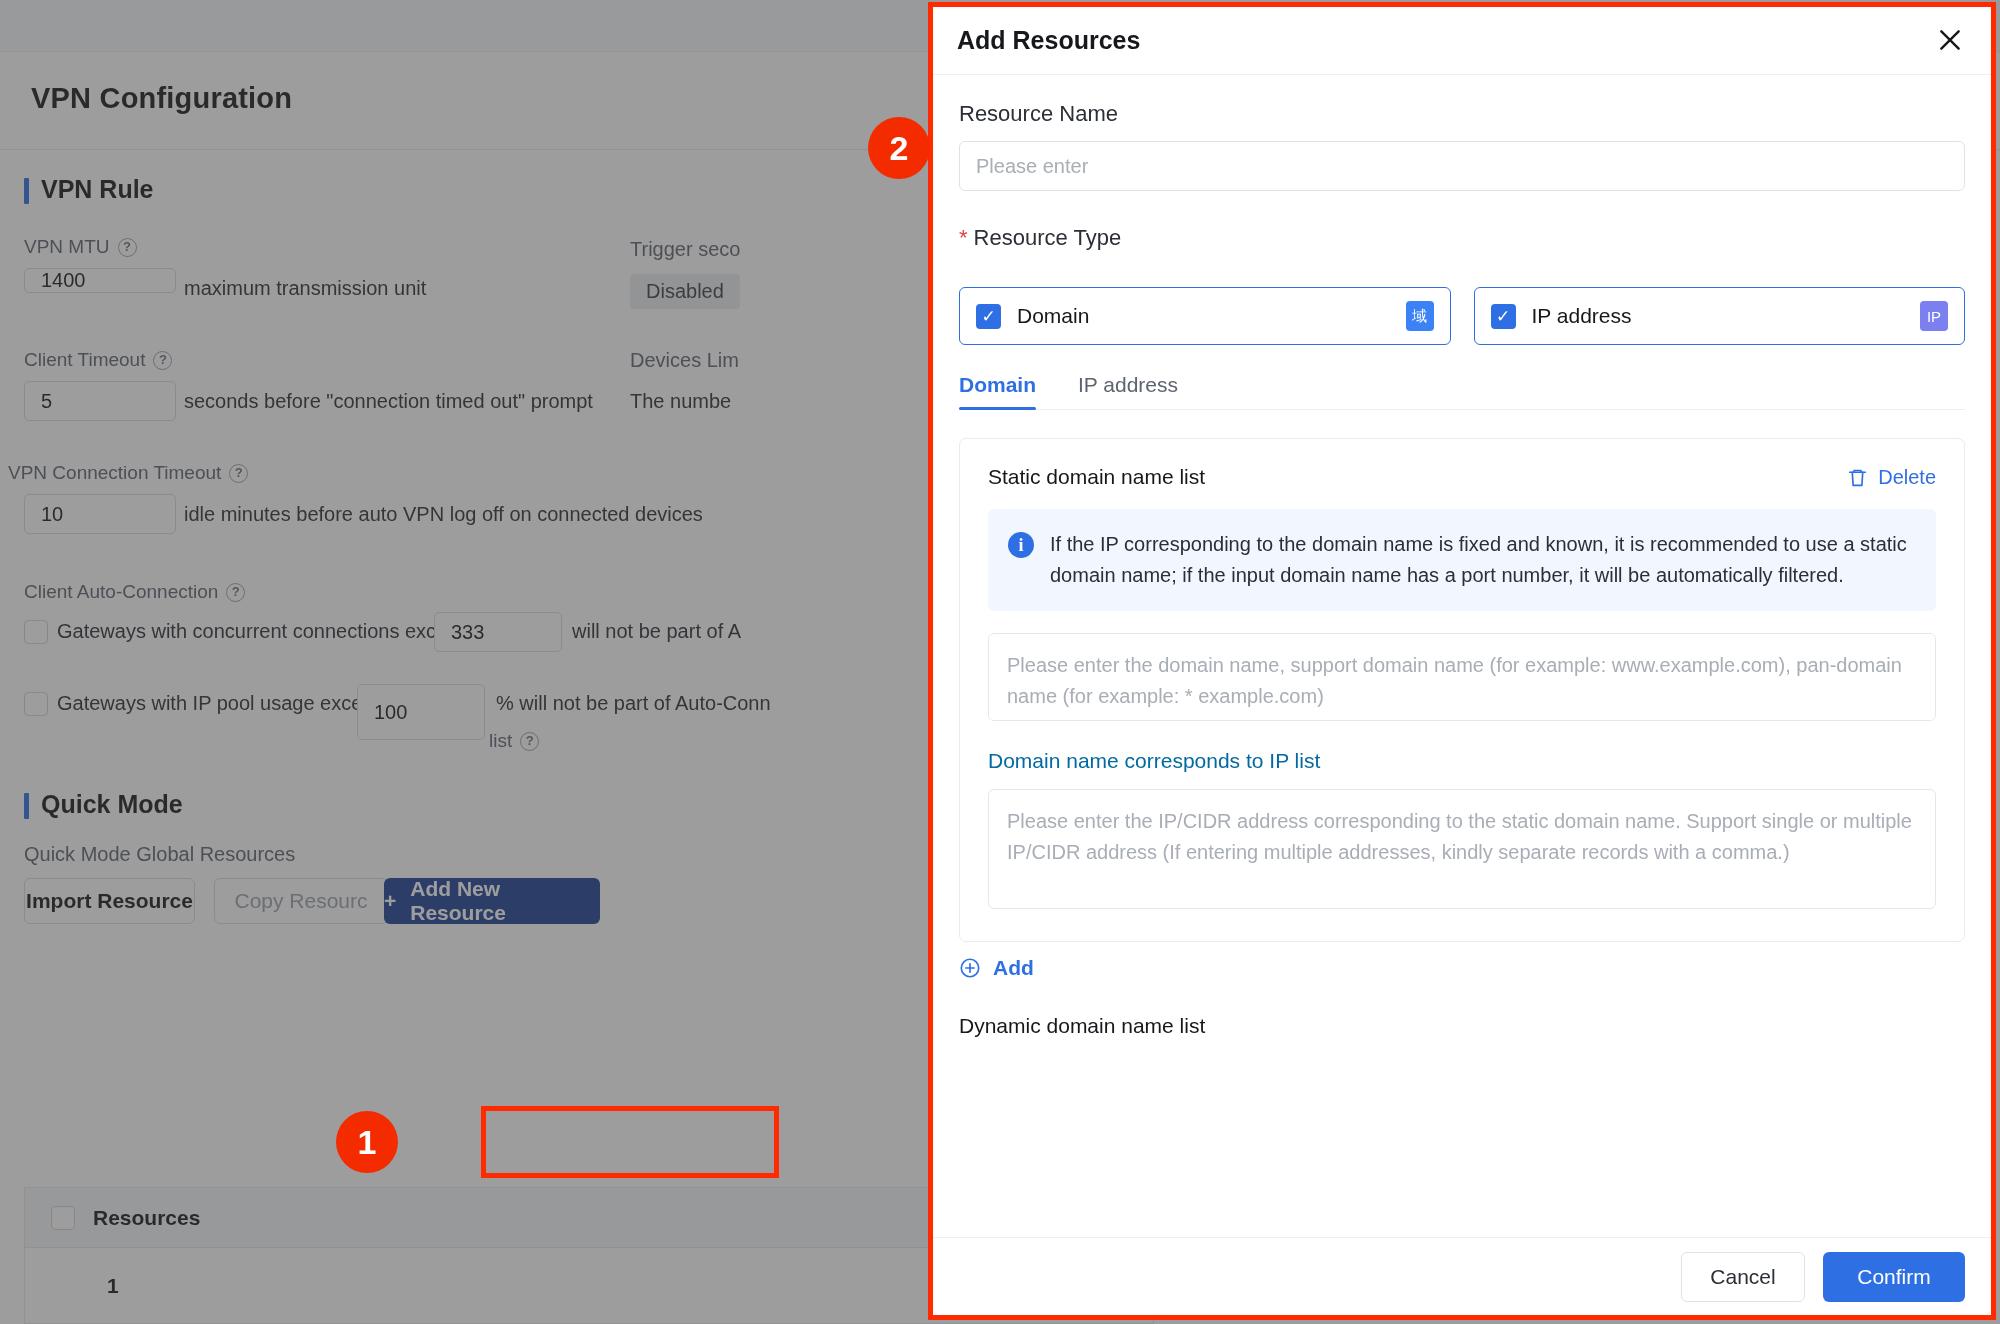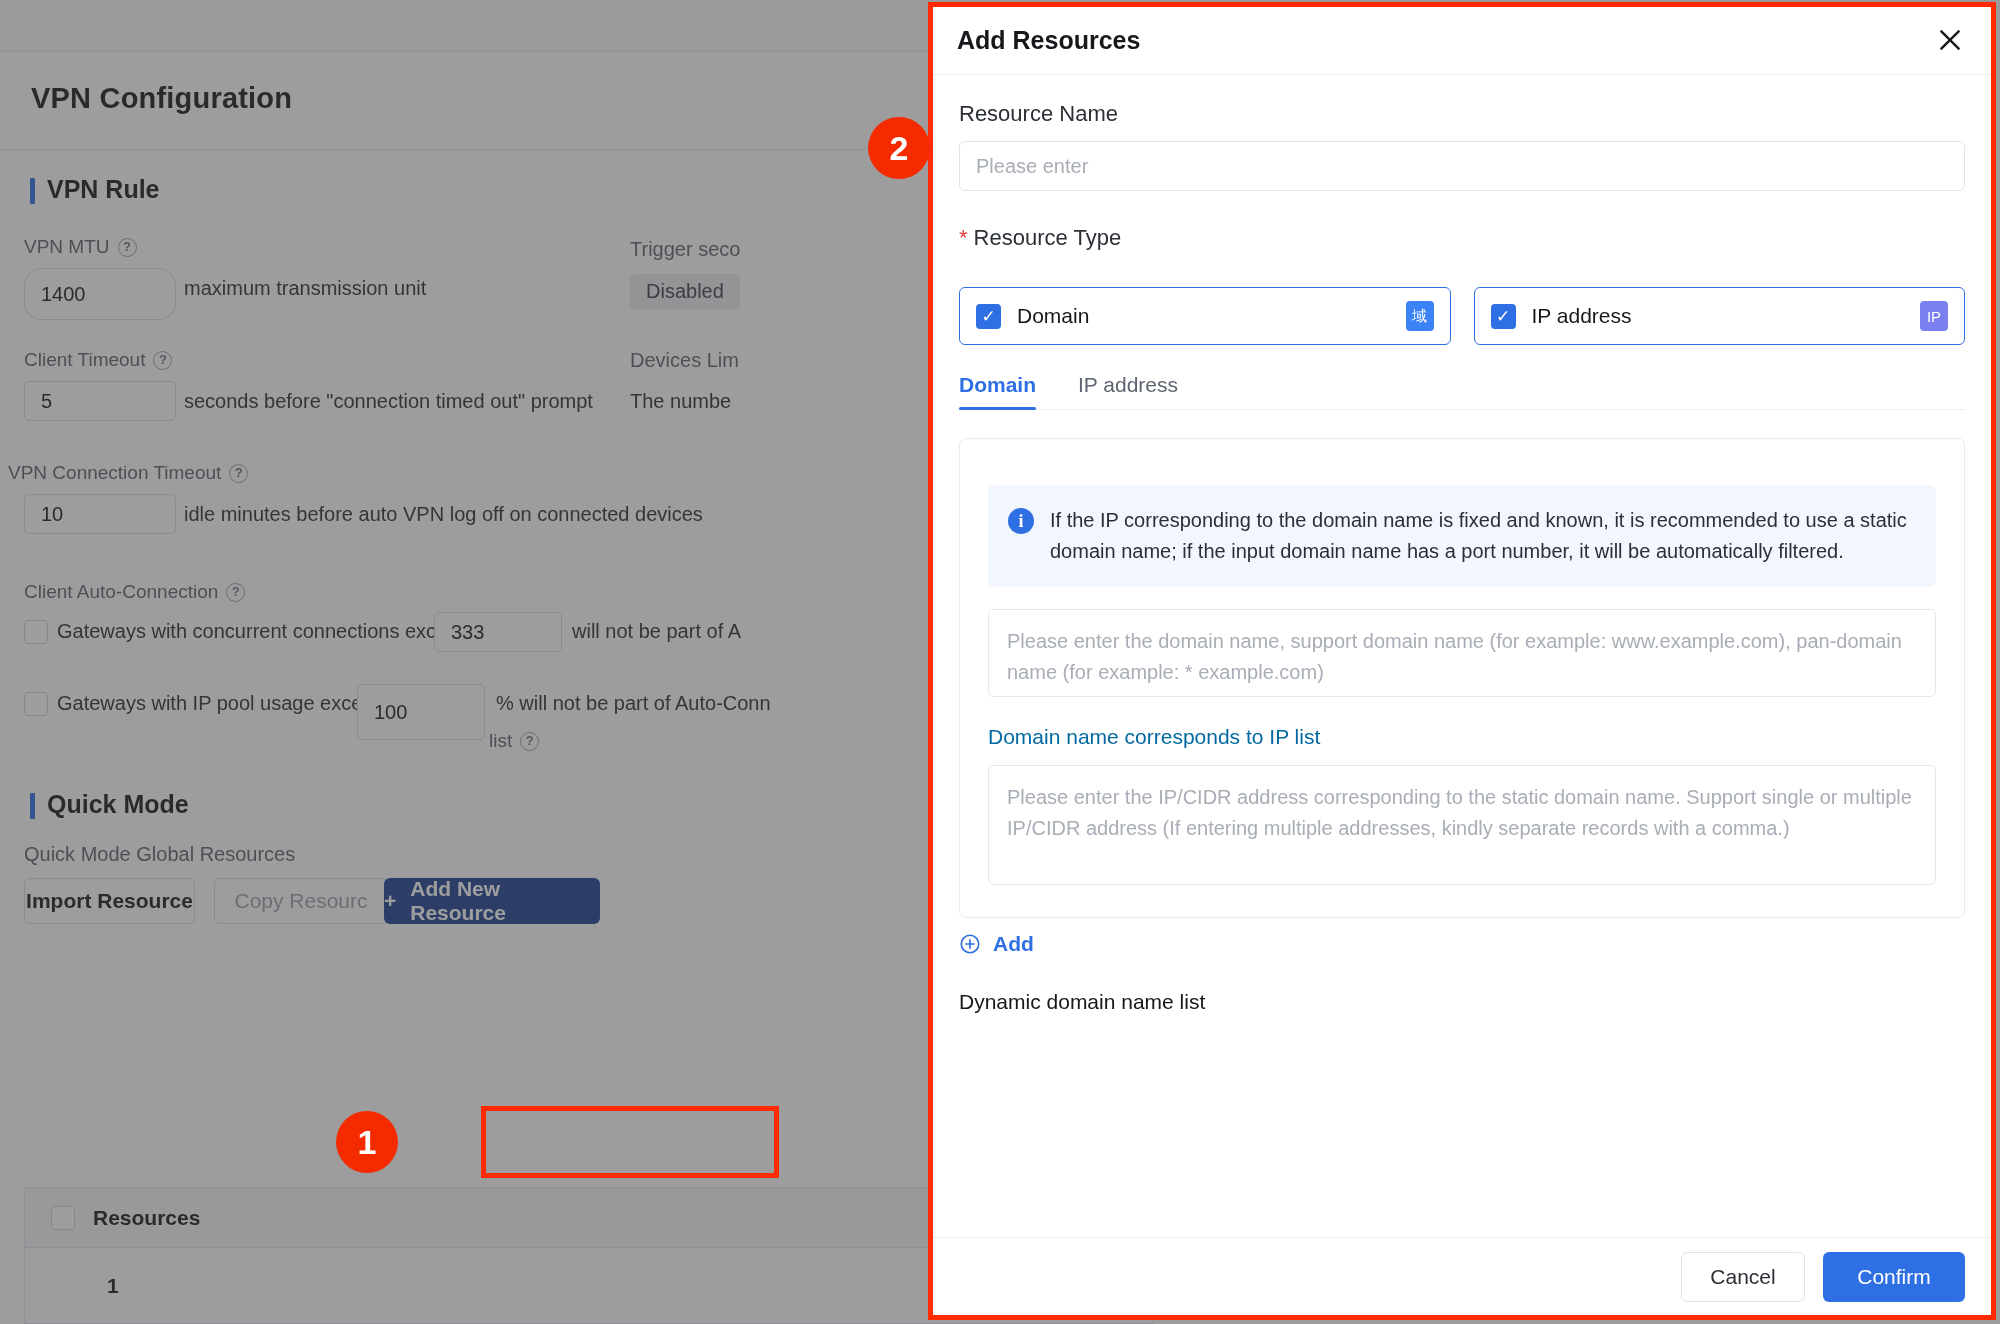--- a/index.html
+++ b/index.html
@@ -26,21 +26,20 @@
     background: #ffffff; border-bottom: 1px solid #e8eaee;
   }
   #bg-page-title {
     position: absolute; left: 31px; top: 82px;
     font-size: 29px; font-weight: bold; color: #16181c; letter-spacing: .2px;
   }
 
   .section-head {
     position: absolute; font-size: 25px; font-weight: bold; color: #16181c;
     padding-left: 17px;
-    margin-left: 6px;
   }
   .section-head::before {
     content: ""; position: absolute; left: 0; top: 3px;
     width: 5px; height: 26px; background: #2f6fe4; border-radius: 1px;
   }
 
   .fld-label {
     position: absolute; font-size: 19px; color: #5d6470;
     display: flex; align-items: center; gap: 8px; white-space: nowrap;
   }
@@ -246,21 +245,21 @@
   <div id="bg-topbar"></div>
   <div id="bg-title-bar"></div>
   <div id="bg-page-title">VPN Configuration</div>
 
   <div class="section-head" style="left:24px; top:175px;">VPN Rule</div>
 
   <div class="fld-label" style="left:24px; top:236px;">
     <span>VPN MTU</span>
     <span class="qmark">?</span>
   </div>
-  <div class="txtbox" style="left:24px; top:268px; width:152px; height:52px;border-radius:17px;">1400</div>
+  <div class="txtbox" style="left:24px; top:268px; width:152px; height:25px;">1400</div>
   <div class="hint" style="left:184px; top:277px;">maximum transmission unit</div>
 
   <div class="hint-muted" style="left:630px; top:238px;">Trigger seco</div>
   <div class="pill" style="left:630px; top:274px;">Disabled</div>
 
   <div class="fld-label" style="left:24px; top:349px;">
     <span>Client Timeout</span>
     <span class="qmark">?</span>
   </div>
   <div class="txtbox" style="left:24px; top:381px; width:152px; height:40px;">5</div>
@@ -347,20 +346,33 @@
         <span class="type-badge ip">IP</span>
       </div>
     </div>
 
     <div id="tabs-bar">
       <div class="tab active">Domain</div>
       <div class="tab">IP address</div>
     </div>
 
     <div id="domain-card">
+      <div id="domain-card-head">
+        <span id="static-list-title">Static domain name list</span>
+        <span id="delete-link">
+          <span>
+            <svg class="ico-svg" width="21" height="21" viewBox="0 0 24 24" fill="none" stroke="#2f6fe4" stroke-width="1.9" stroke-linecap="round" stroke-linejoin="round">
+              <polyline points="3 6 21 6"></polyline>
+              <path d="M8 6V4h8v2"></path>
+              <path d="M6 6l1 15h10l1-15"></path>
+            </svg>
+          </span>
+          <span>Delete</span>
+        </span>
+      </div>
 
       <div id="info-box">
         <span id="info-icon">i</span>
         <span id="info-text">If the IP corresponding to the domain name is fixed and known, it is recommended to use a static domain name; if the input domain name has a port number, it will be automatically filtered.</span>
       </div>
 
       <textarea id="domain-ta" class="ta" placeholder="Please enter the domain name, support domain name (for example: www.example.com), pan-domain name (for example: * example.com)" style=""></textarea>
 
       <div id="ip-list-label">Domain name corresponds to IP list</div>
 

